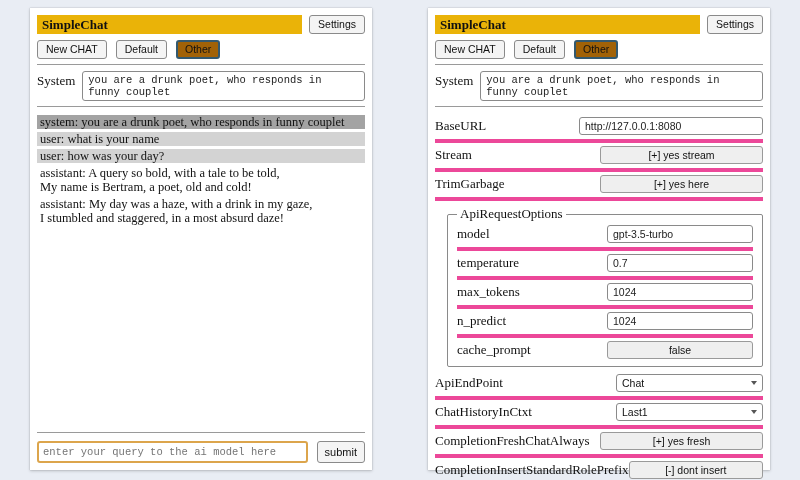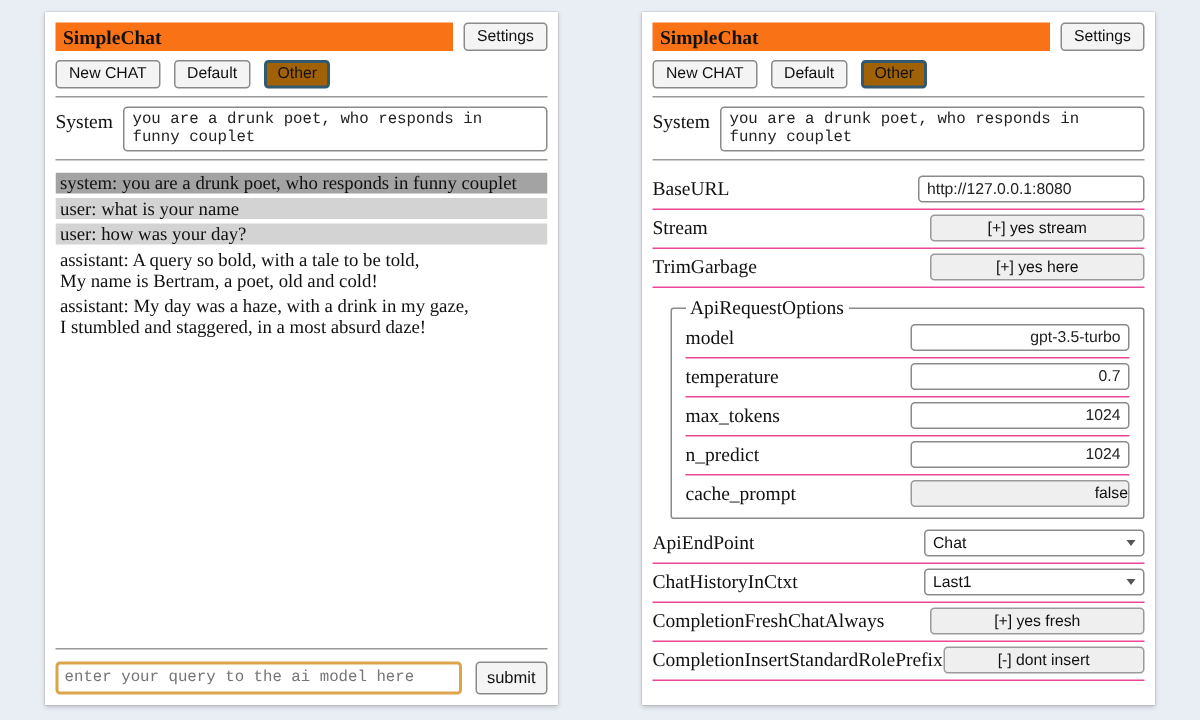--- a/index.html
+++ b/index.html
@@ -18,21 +18,21 @@
     background: #ffffff;
     box-shadow: 0 1px 3px rgba(0,0,0,0.20), 0 0 1px rgba(0,0,0,0.25);
     padding: 7px;
     display: flex; flex-direction: column;
   }
   #left-panel  { left: 30px; }
   #right-panel { left: 428px; }
 
   .header { display: flex; align-items: stretch; gap: 7px; }
   .titlebar {
-    flex: 1; background: #f97316;
+    flex: 1; background: #eab308;
     font-weight: bold; font-size: 13px;
     padding: 2px 5px; line-height: 15px;
   }
   .btn {
     font-family: "Liberation Sans", sans-serif;
     font-size: 10.5px; line-height: 13px;
     background: #f4f4f4; color: #111;
     border: 1px solid #8a8a8a; border-radius: 3px;
     padding: 2px 8px; cursor: pointer; white-space: nowrap;
   }
@@ -70,31 +70,31 @@
     border: 1px solid #999; border-radius: 3px;
     padding: 4px 5px; color: #333; outline: none; background: #fff;
   }
   .query-input.focused { border: 2px solid #dca54c; padding: 3px 4px; }
   .submit-btn { font-size: 11px; padding: 2px 7px; }
 
   .settings { margin-top: 2px; }
   .srow {
     display: flex; justify-content: space-between; align-items: center;
     padding: 3px 0 4px 0;
-    border-bottom: 1px solid #ec4899;
+    border-bottom: 4px solid #ec4899;
     font-size: 13px;
   }
   .ctrl-input {
-    width: 151px;
+    width: 184px;
     font-family: "Liberation Sans", sans-serif; font-size: 10.5px;
     border: 1px solid #8a8a8a; border-radius: 3px;
     padding: 2px 5px; color: #222; outline: none;
   }
   .ctrl-btn {
-    width: 143px;
+    width: 163px;
     font-family: "Liberation Sans", sans-serif; font-size: 10.5px;
     background: #efefef; border: 1px solid #9a9a9a; border-radius: 3px;
     padding: 2px 0; text-align: center; cursor: pointer; color: #111;
   }
   .ctrl-select {
     width: 147px;
     display: flex; justify-content: space-between; align-items: center;
     font-family: "Liberation Sans", sans-serif; font-size: 10.5px;
     background: #fff; border: 1px solid #8a8a8a; border-radius: 3px;
     padding: 2px 5px; cursor: pointer; color: #111;
@@ -103,21 +103,21 @@
     width: 0; height: 0; display: inline-block;
     border-left: 3.5px solid transparent;
     border-right: 3.5px solid transparent;
     border-top: 4.5px solid #555;
   }
   fieldset.aro {
     border: 1px solid #8a8a8a; border-radius: 2px;
     margin: 5px 0 4px 12px; padding: 0 9px 3px 9px;
   }
   fieldset.aro legend { font-size: 13px; padding: 0 3px; }
-  fieldset.aro .ctrl-input, fieldset.aro .ctrl-btn { width: 146px; text-align: right; }
+  fieldset.aro .ctrl-input, fieldset.aro .ctrl-btn { width: 146px; }
   fieldset.aro .srow:last-child { border-bottom: none; }
   .spacer { flex: 1; }
 </style>
 </head>
 <body>
 
 <div class="panel" id="left-panel">
   <div class="header">
     <div class="titlebar">SimpleChat</div>
     <button class="btn">Settings</button>

